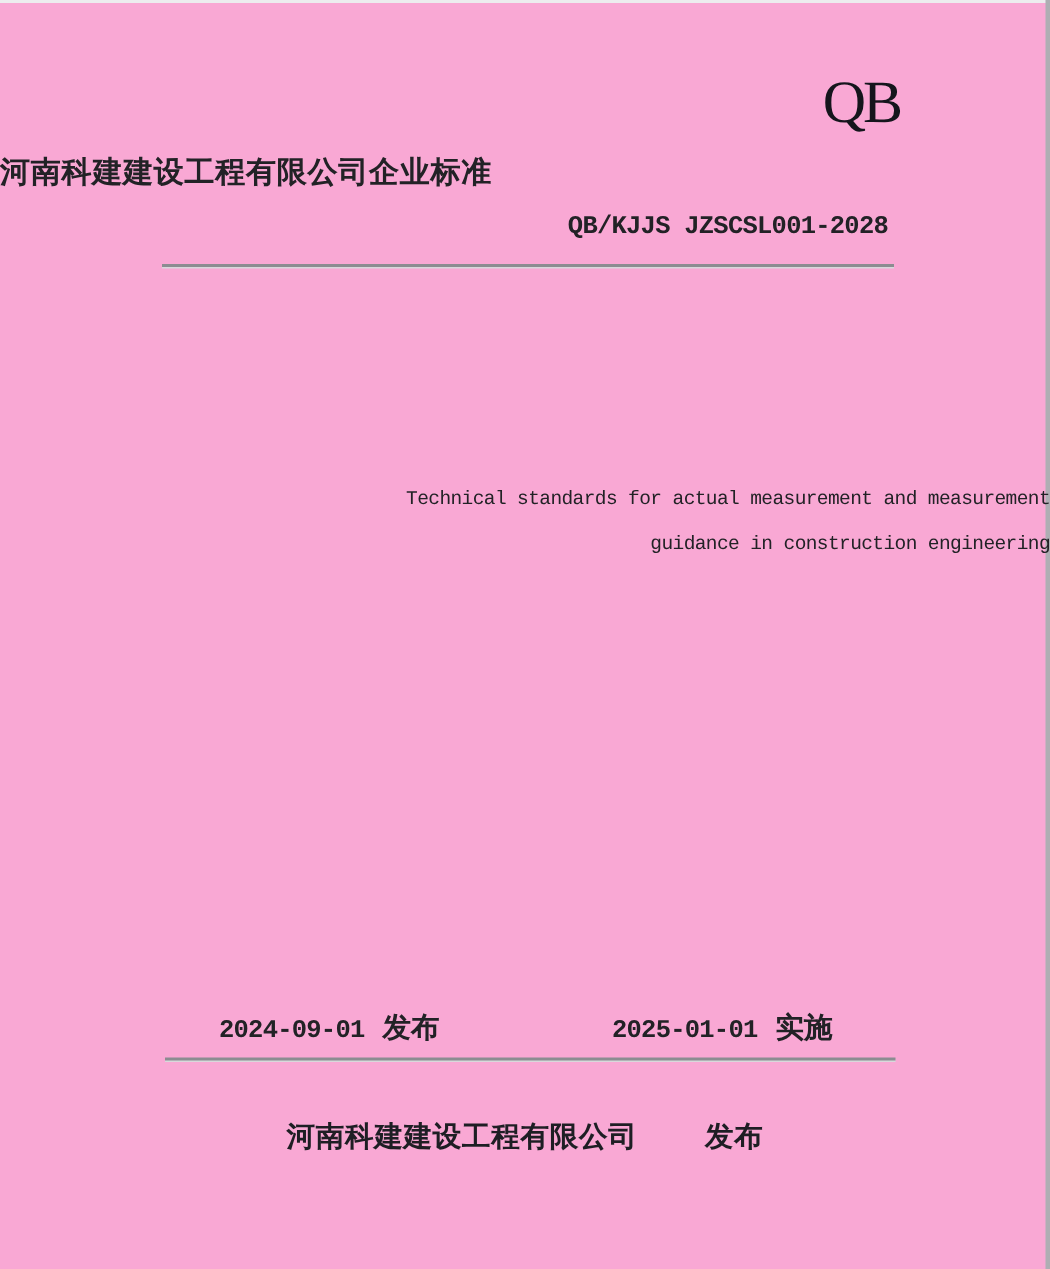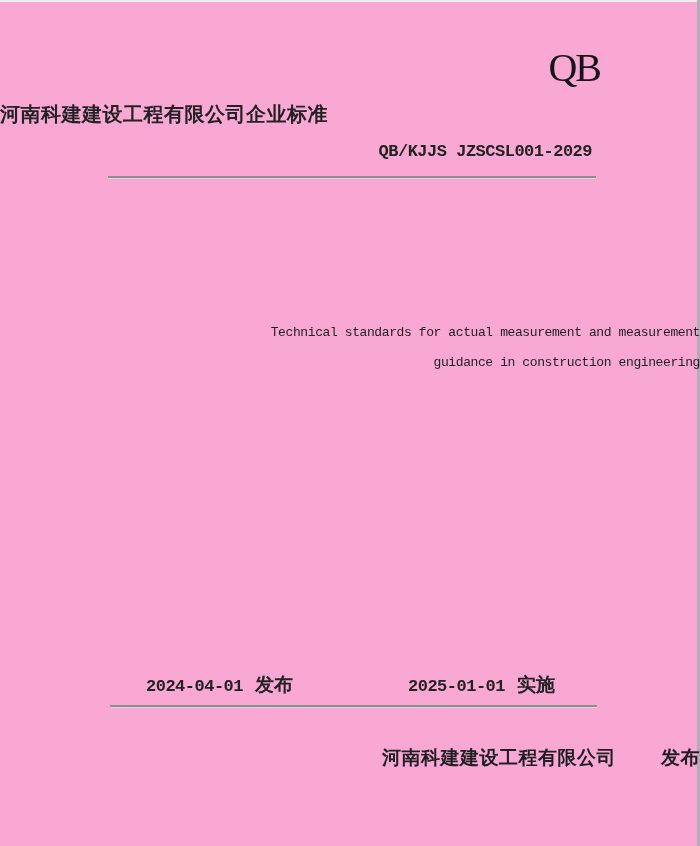--- a/index.html
+++ b/index.html
@@ -112,21 +112,21 @@
     font-weight: bold;
     margin-left: 8px;
     color: #222226;
   }
   .publisher-row {
     position: absolute;
     top: 745px;
     left: 0;
     width: 100%;
     display: flex;
-    justify-content: flex-end;
+    justify-content: center;
     align-items: baseline;
     gap: 45px;
   }
   .publisher-name, .publish-label {
     font-size: 19px;
     font-weight: bold;
     letter-spacing: 0.5px;
     color: #1e1e24;
     white-space: nowrap;
   }
@@ -136,31 +136,31 @@
 
 <div class="page">
 
   <div class="page-top-edge"></div>
   <div class="page-right-edge"></div>
 
   <div class="classification-code">QB</div>
 
   <div class="org-line">河南科建建设工程有限公司企业标准</div>
 
-  <div class="std-number">QB/KJJS JZSCSL001-2029</div>
+  <div class="std-number">QB/KJJS JZSCSL001-2028</div>
 
   <div class="rule rule-header"></div>
 
 
   <div class="doc-title-en line1">Technical standards for actual measurement and measurement</div>
 
   <div class="doc-title-en line2">guidance in construction engineering</div>
 
   <div class="date-item issue">
-    <span class="date-value">2024-04-01</span>
+    <span class="date-value">2024-09-01</span>
     <span class="date-label">发布</span>
   </div>
 
   <div class="date-item implement">
     <span class="date-value">2025-01-01</span>
     <span class="date-label">实施</span>
   </div>
 
   <div class="rule rule-footer"></div>
 

